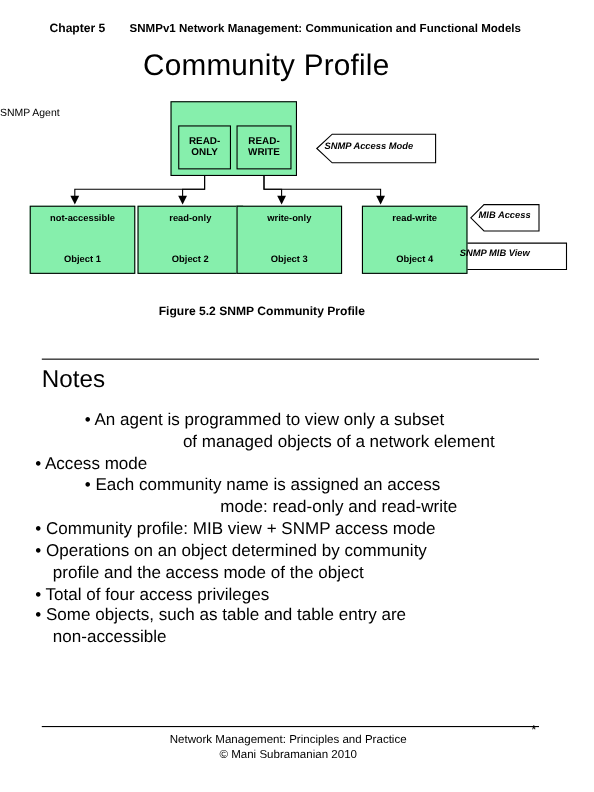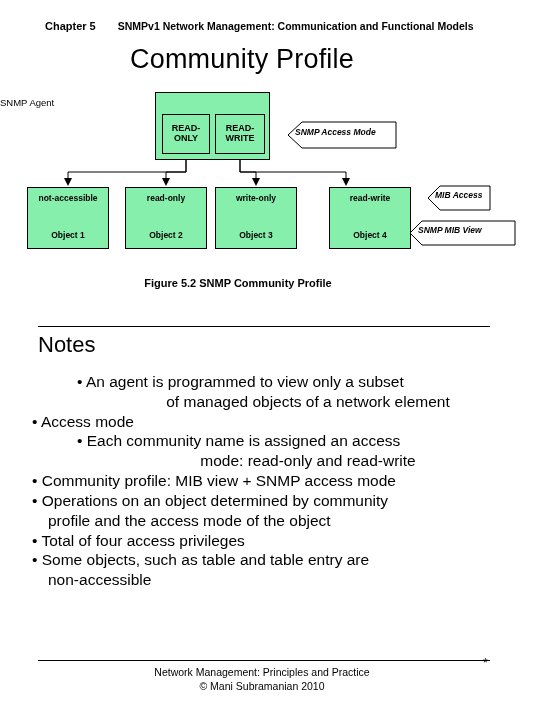--- a/index.html
+++ b/index.html
@@ -95,21 +95,21 @@
     left: 215px;
     top: 22px;
     width: 50px;
     height: 40px;
     padding-top: 8px;
     font-weight: bold;
   }
 
   
   .col-box {
-    width: 82px;
+    width: 96px;
     height: 62px;
     top: 95px;
     font-weight: bold;
   }
   .col-box .access {
     position: absolute;
     left: 0;
     top: 6px;
     width: 100%;
     text-align: center;

